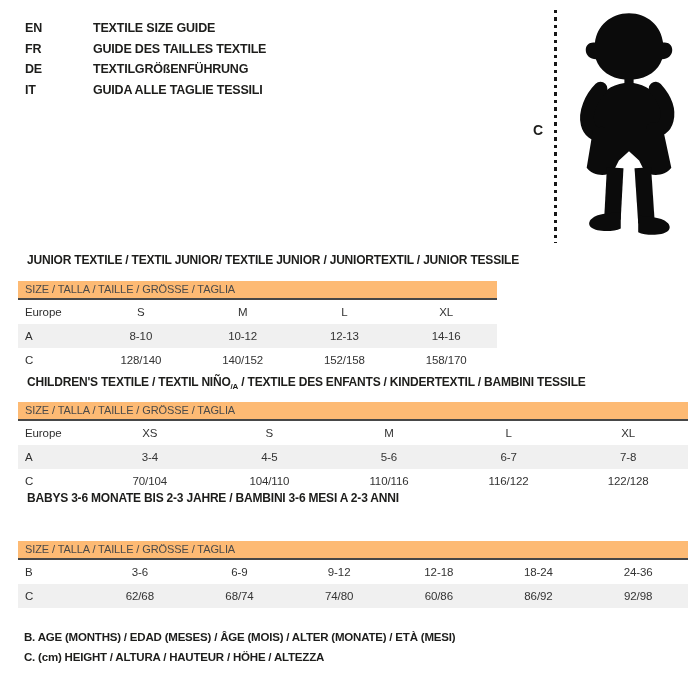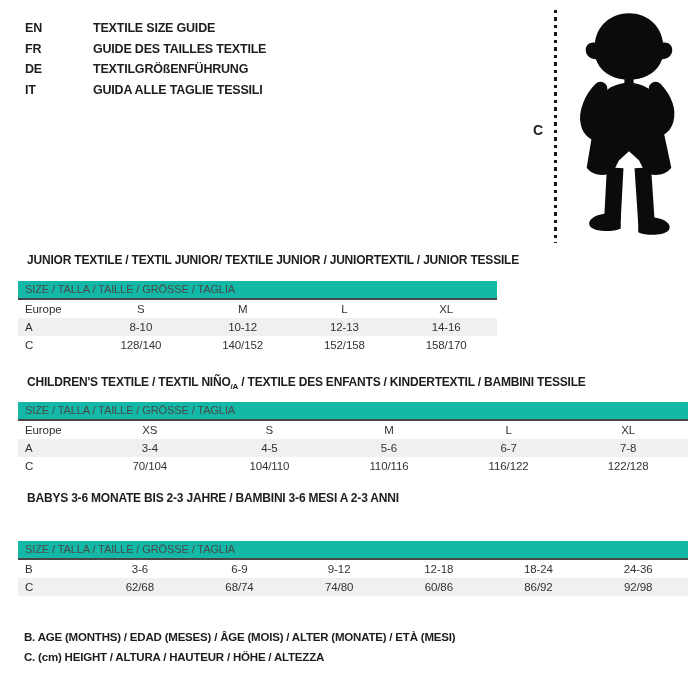--- a/index.html
+++ b/index.html
@@ -22,27 +22,27 @@
   
   .sec-title{
     position:absolute;left:27px;font-weight:700;font-size:12px;letter-spacing:-0.2px;color:#1d1d1b;
     line-height:20px;
   }
   .sizetable{position:absolute;left:18px;}
   .t1{width:479px;top:281px;}
   .t2{width:670px;top:402px;}
   .t3{width:670px;top:541px;}
   .thead{
-    background:#14b8a6;height:17px;line-height:17px;padding-left:7px;
+    background:#fdba74;height:17px;line-height:17px;padding-left:7px;
     font-size:11px;color:#4a4a4a;border-bottom:2px solid #474747;
     letter-spacing:-0.1px;
   }
   table{border-collapse:collapse;width:100%;table-layout:fixed;}
   col.labelcol{width:72px;}
-  td{height:18px;font-size:11.5px;color:#333333;text-align:center;padding:0;letter-spacing:-0.1px;}
+  td{height:24px;font-size:11.5px;color:#333333;text-align:center;padding:0;letter-spacing:-0.1px;}
   td.lbl{text-align:left;padding-left:7px;color:#2e2e2e;}
   tr:nth-child(even){background:#f0f0f0;}
   
   .footnotes{position:absolute;left:24px;top:627px;}
   .footnote{font-weight:700;font-size:11.5px;letter-spacing:-0.2px;line-height:20.2px;}
 </style>
 </head>
 <body>
 
 <div id="canvas">

